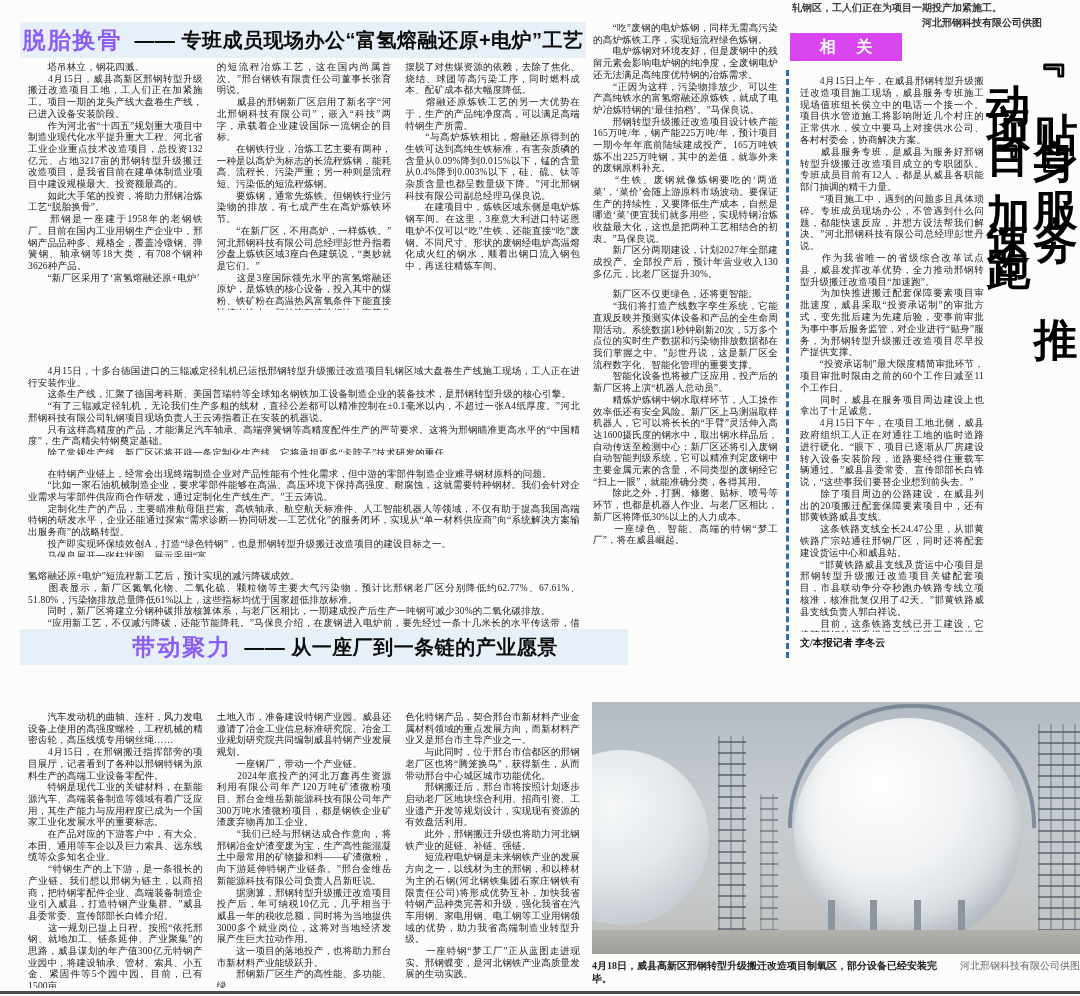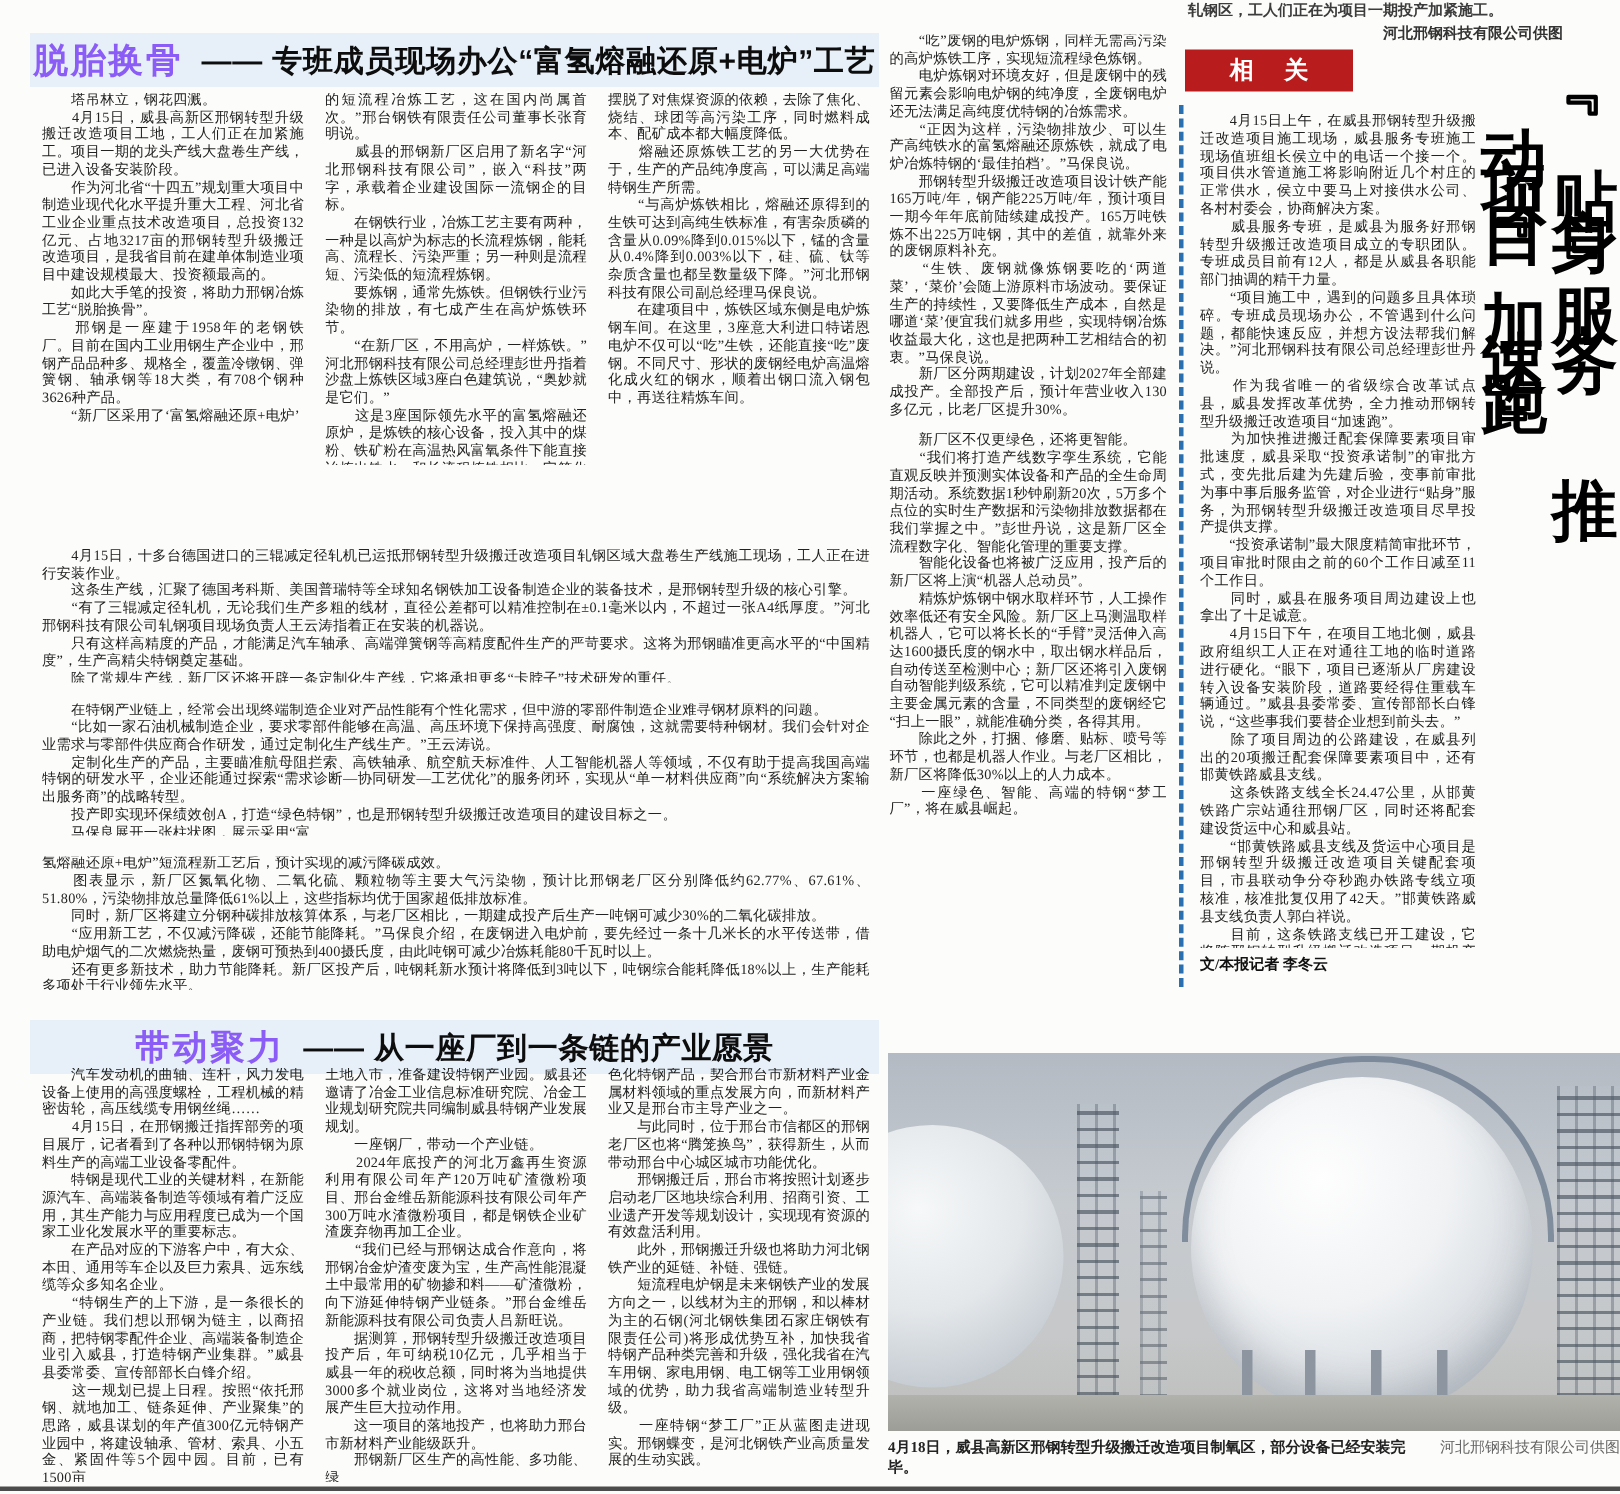--- a/index.html
+++ b/index.html
@@ -24,21 +24,21 @@
   .body-text {
     font-size:9.5px; line-height:11.7px; letter-spacing:0.2px;
     text-align:justify; white-space:pre-line; color:#222;
   }
   .col4 { position:absolute; left:593px; top:23px; width:185px; height:654px; overflow:hidden; }
   .col4 .part2 { margin-top:9px; }
 
   
   .related-label {
     position:absolute; left:790px; top:33px; width:112px; height:28px;
-    background:#b91c1c; color:#ffffff; font-family:"Liberation Sans","DejaVu Sans",sans-serif;
+    background:#d946ef; color:#ffffff; font-family:"Liberation Sans","DejaVu Sans",sans-serif;
     font-weight:bold; font-size:16px; letter-spacing:8px;
     display:flex; align-items:center; justify-content:center; padding-left:8px; box-sizing:border-box;
   }
   .related-dash {
     position:absolute; left:786px; top:70px; height:588px; width:0;
     border-left:3px dashed #2a6fb0;
   }
   .related-body {
     position:absolute; left:800px; top:76px; width:184px; height:556px; overflow:hidden;
     font-size:9.5px; line-height:11.8px; text-align:justify; white-space:pre-line;
@@ -151,21 +151,21 @@
 　　定制化生产的产品，主要瞄准航母阻拦索、高铁轴承、航空航天标准件、人工智能机器人等领域，不仅有助于提高我国高端特钢的研发水平，企业还能通过探索“需求诊断—协同研发—工艺优化”的服务闭环，实现从“单一材料供应商”向“系统解决方案输出服务商”的战略转型。
 　　投产即实现环保绩效创A，打造“绿色特钢”，也是邢钢转型升级搬迁改造项目的建设目标之一。
 　　马保良展开一张柱状图，展示采用“富</div>
     <div class="col body-text">氢熔融还原+电炉”短流程新工艺后，预计实现的减污降碳成效。
 　　图表显示，新厂区氮氧化物、二氧化硫、颗粒物等主要大气污染物，预计比邢钢老厂区分别降低约62.77%、67.61%、51.80%，污染物排放总量降低61%以上，这些指标均优于国家超低排放标准。
 　　同时，新厂区将建立分钢种碳排放核算体系，与老厂区相比，一期建成投产后生产一吨钢可减少30%的二氧化碳排放。
 　　“应用新工艺，不仅减污降碳，还能节能降耗。”马保良介绍，在废钢进入电炉前，要先经过一条十几米长的水平传送带，借助电炉烟气的二次燃烧热量，废钢可预热到400摄氏度，由此吨钢可减少冶炼耗能80千瓦时以上。
 　　还有更多新技术，助力节能降耗。新厂区投产后，吨钢耗新水预计将降低到3吨以下，吨钢综合能耗降低18%以上，生产能耗多项处于行业领先水平。</div>
   </div>
 
-  <div class="band" style="top:680px;">
+  <div class="band" style="top:629px;padding-left:42px;">
     <span class="red">带动聚力</span>
     <span class="rest">—— 从一座厂到一条链的产业愿景</span>
   </div>
   <div class="cols" style="top:712px; height:276px;">
     <div class="col body-text">　　汽车发动机的曲轴、连杆，风力发电设备上使用的高强度螺栓，工程机械的精密齿轮，高压线缆专用钢丝绳……
 　　4月15日，在邢钢搬迁指挥部旁的项目展厅，记者看到了各种以邢钢特钢为原料生产的高端工业设备零配件。
 　　特钢是现代工业的关键材料，在新能源汽车、高端装备制造等领域有着广泛应用，其生产能力与应用程度已成为一个国家工业化发展水平的重要标志。
 　　在产品对应的下游客户中，有大众、本田、通用等车企以及巨力索具、远东线缆等众多知名企业。
 　　“特钢生产的上下游，是一条很长的产业链。我们想以邢钢为链主，以商招商，把特钢零配件企业、高端装备制造企业引入威县，打造特钢产业集群。”威县县委常委、宣传部部长白锋介绍。
 　　这一规划已提上日程。按照“依托邢钢、就地加工、链条延伸、产业聚集”的思路，威县谋划的年产值300亿元特钢产业园中，将建设轴承、管材、索具、小五金、紧固件等5个园中园。目前，已有1500亩</div>

